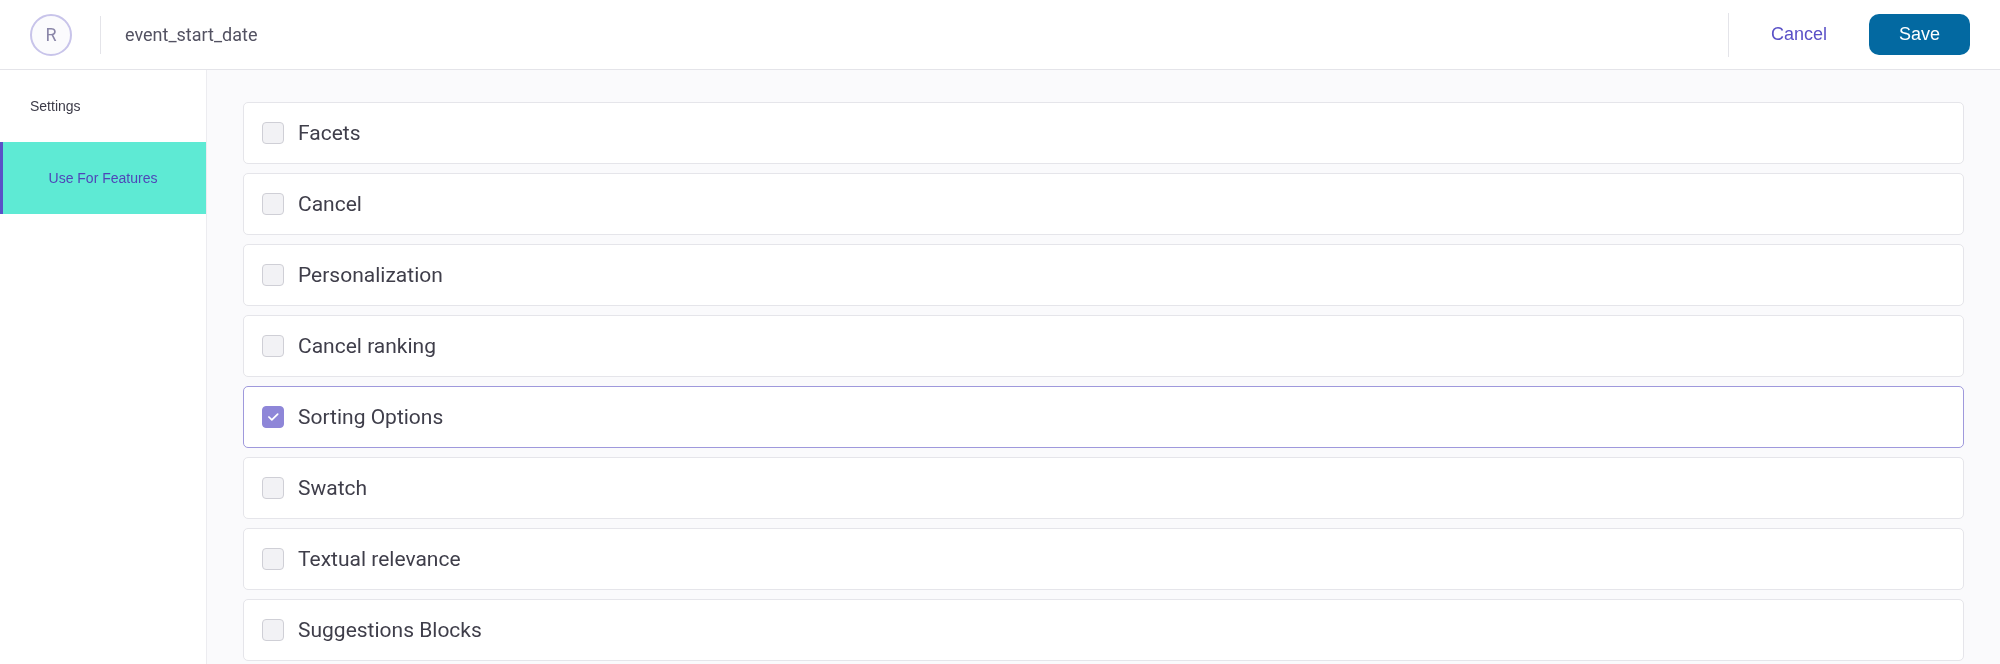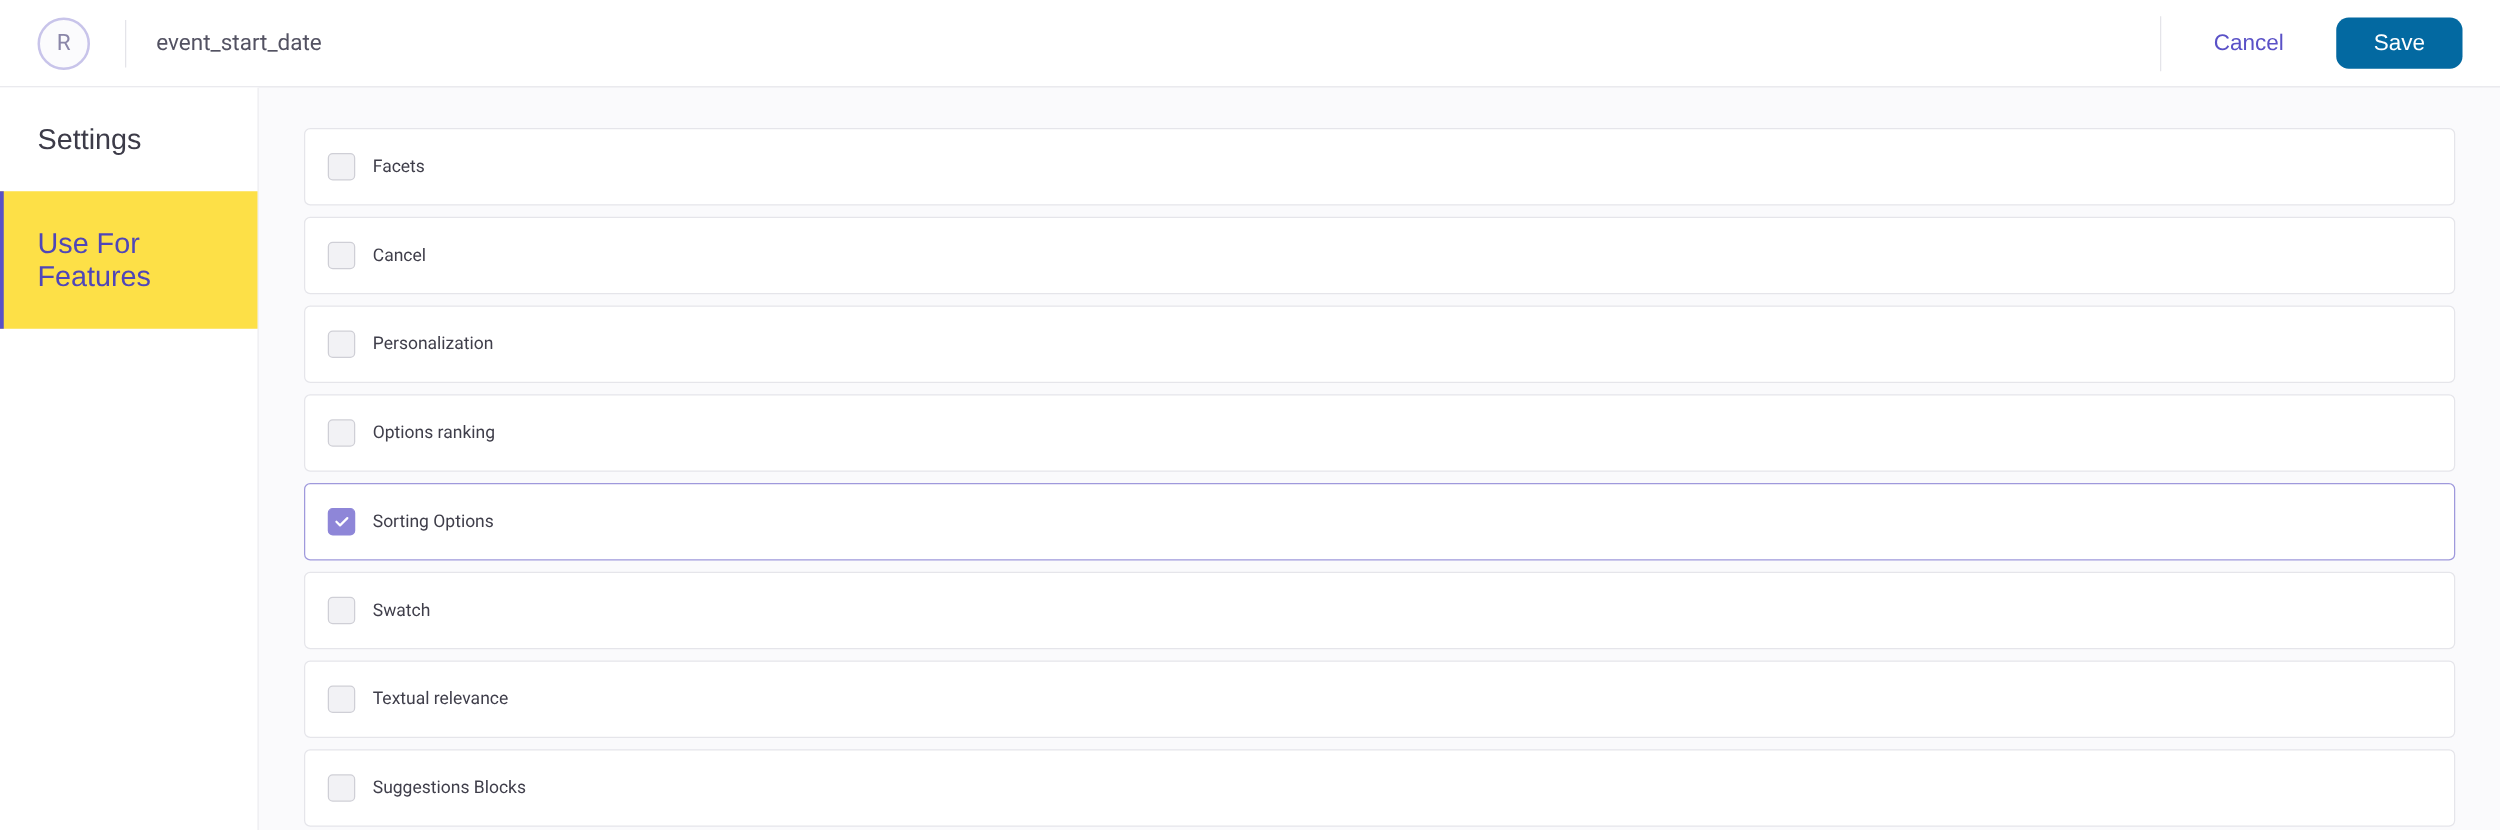--- a/index.html
+++ b/index.html
@@ -91,28 +91,29 @@
     border-right: 1px solid #ececf0;
     flex-shrink: 0;
   }
   .side-item {
     display: block;
     width: 100%;
     text-align: left;
     background: none;
     border: none;
     padding: 28px 30px;
-    font-size: 23px;
+    font-size: 14px;
     color: #3c3b48;
     cursor: pointer;
     position: relative;
   }
   .side-item.active {
-    background: #fde047;
+    background: #5eead4;
     color: #4f46b8;
+    text-align: center;
   }
   .side-item.active::before {
     content: "";
     position: absolute;
     left: 0; top: 0; bottom: 0;
     width: 3px;
     background: #5a51c7;
   }
 
   .main {
@@ -156,21 +157,21 @@
     border-color: #8e86d8;
   }
   .checkbox svg {
     width: 14px;
     height: 14px;
     display: none;
   }
   .checkbox.checked svg { display: block; }
   .feature-label {
     color: #3f3e4a;
-    font-size: 14px;
+    font-size: 21px;
   }
 </style>
 </head>
 <body>
 
 <div class="header">
   <div class="avatar">
     <span>R</span>
   </div>
   <div class="vdiv"></div>
@@ -213,21 +214,21 @@
         <span class="checkbox">
           
         </span>
         <span class="feature-label">Personalization</span>
       </div>
 
       <div class="feature-row">
         <span class="checkbox">
           
         </span>
-        <span class="feature-label">Options ranking</span>
+        <span class="feature-label">Cancel ranking</span>
       </div>
 
       <div class="feature-row selected">
         <span class="checkbox checked">
           <svg viewBox="0 0 24 24">
               <path d="M5 12l5 5L20 7" stroke="#fff" stroke-width="3" fill="none" stroke-linecap="round" stroke-linejoin="round"></path>
             </svg>
         </span>
         <span class="feature-label">Sorting Options</span>
       </div>

